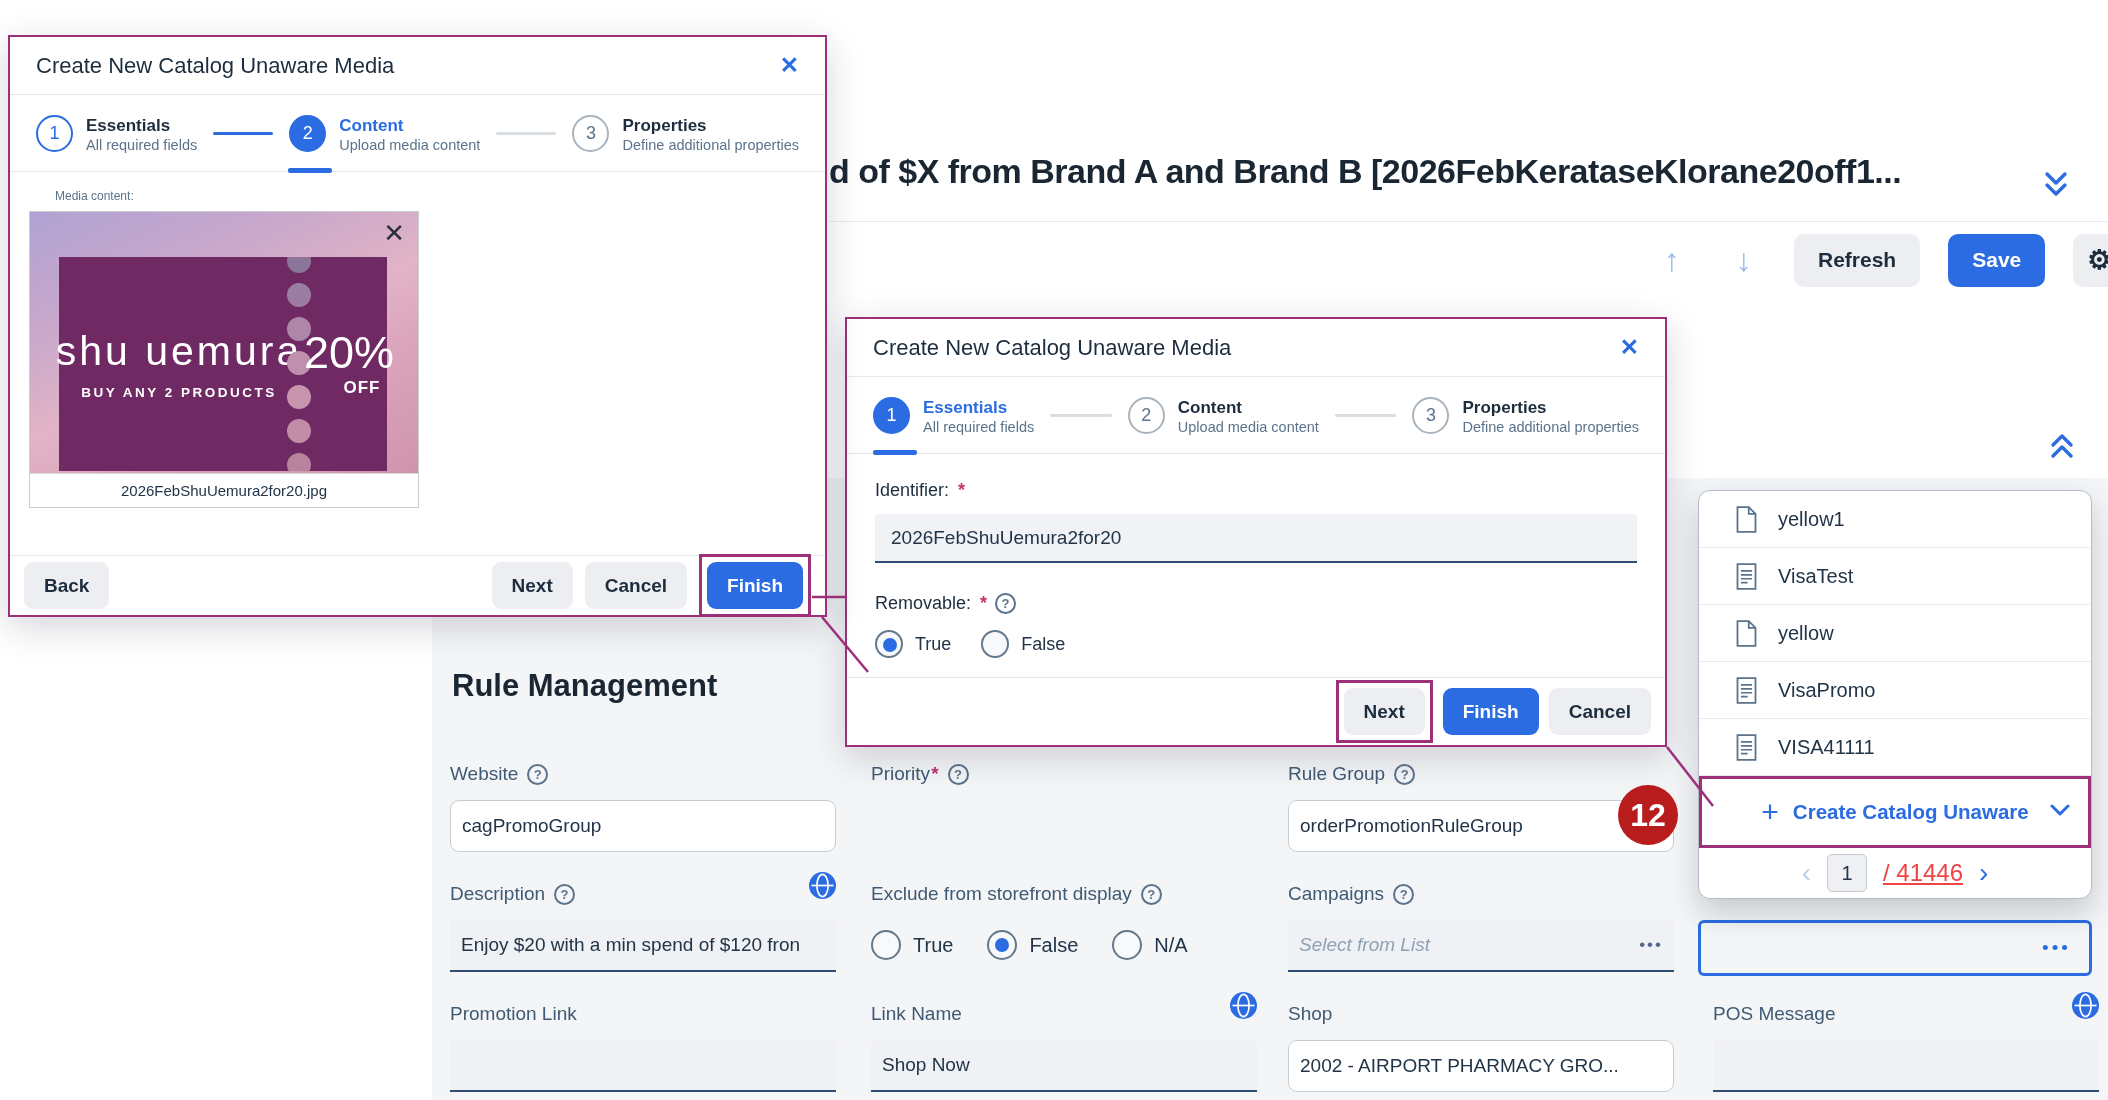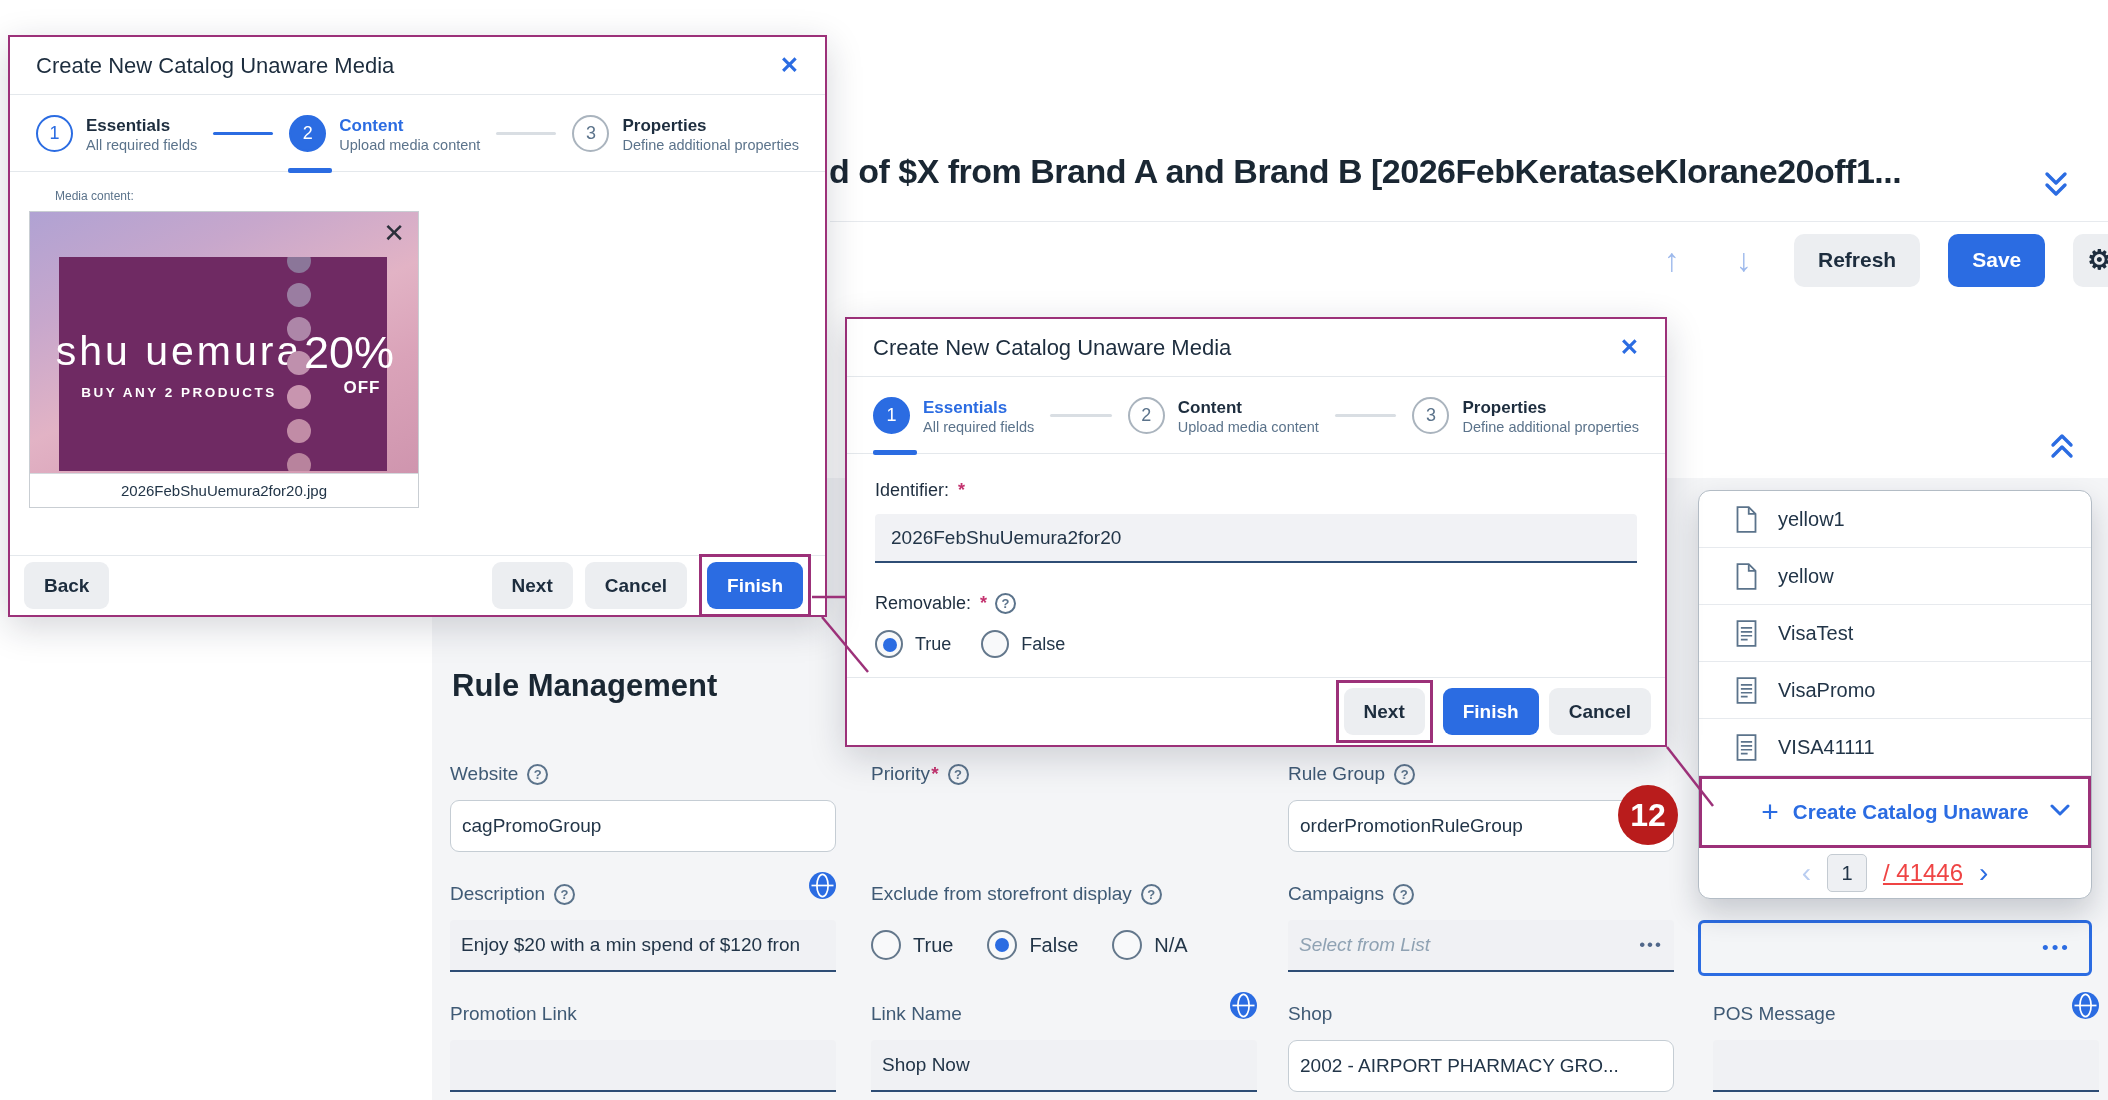--- a/index.html
+++ b/index.html
@@ -292,31 +292,31 @@
   <div class="dd-card z-dd">
     <div class="dd-item">
       <svg width="23" height="27" viewBox="0 0 20 24">
           <path d="M2 1h10l6 6v16H2z" fill="#fff" stroke="#5b738b" stroke-width="1.6"></path>
           <path d="M12 1v6h6" fill="none" stroke="#5b738b" stroke-width="1.6"></path>
         </svg>
       <span class="dlabel">yellow1</span>
     </div>
     <div class="dd-item">
       <svg width="23" height="27" viewBox="0 0 20 24">
+          <path d="M2 1h16v22H2z" fill="#fff" stroke="#5b738b" stroke-width="1.6"></path>
+          <path d="M5 7h10M5 10.5h10M5 14h10M5 17.5h6" stroke="#5b738b" stroke-width="1.5"></path>
+        </svg>
+      <span class="dlabel">VisaTest</span>
+    </div>
+    <div class="dd-item">
+      <svg width="23" height="27" viewBox="0 0 20 24">
           <path d="M2 1h10l6 6v16H2z" fill="#fff" stroke="#5b738b" stroke-width="1.6"></path>
           <path d="M12 1v6h6" fill="none" stroke="#5b738b" stroke-width="1.6"></path>
         </svg>
       <span class="dlabel">yellow</span>
-    </div>
-    <div class="dd-item">
-      <svg width="23" height="27" viewBox="0 0 20 24">
-          <path d="M2 1h16v22H2z" fill="#fff" stroke="#5b738b" stroke-width="1.6"></path>
-          <path d="M5 7h10M5 10.5h10M5 14h10M5 17.5h6" stroke="#5b738b" stroke-width="1.5"></path>
-        </svg>
-      <span class="dlabel">VisaTest</span>
     </div>
     <div class="dd-item">
       <svg width="23" height="27" viewBox="0 0 20 24">
           <path d="M2 1h16v22H2z" fill="#fff" stroke="#5b738b" stroke-width="1.6"></path>
           <path d="M5 7h10M5 10.5h10M5 14h10M5 17.5h6" stroke="#5b738b" stroke-width="1.5"></path>
         </svg>
       <span class="dlabel">VisaPromo</span>
     </div>
     <div class="dd-item">
       <svg width="23" height="27" viewBox="0 0 20 24">

